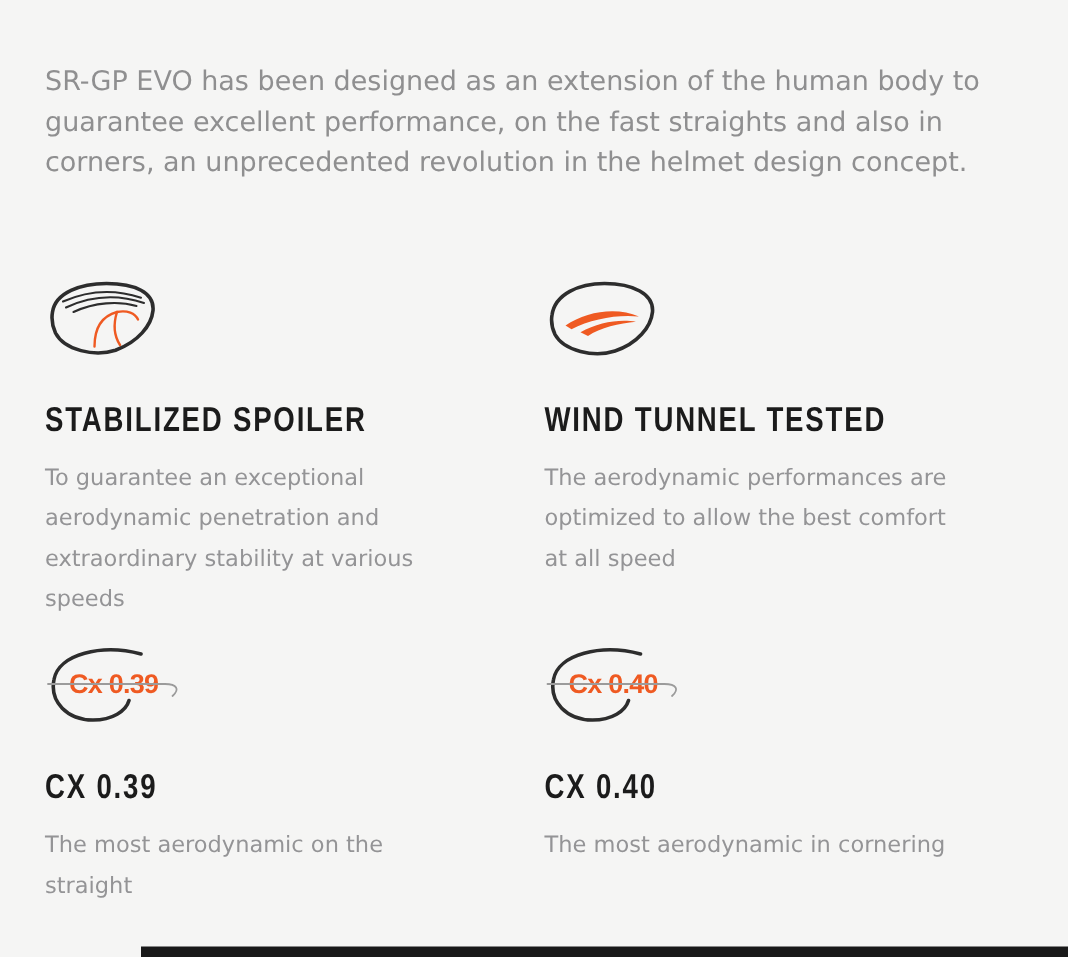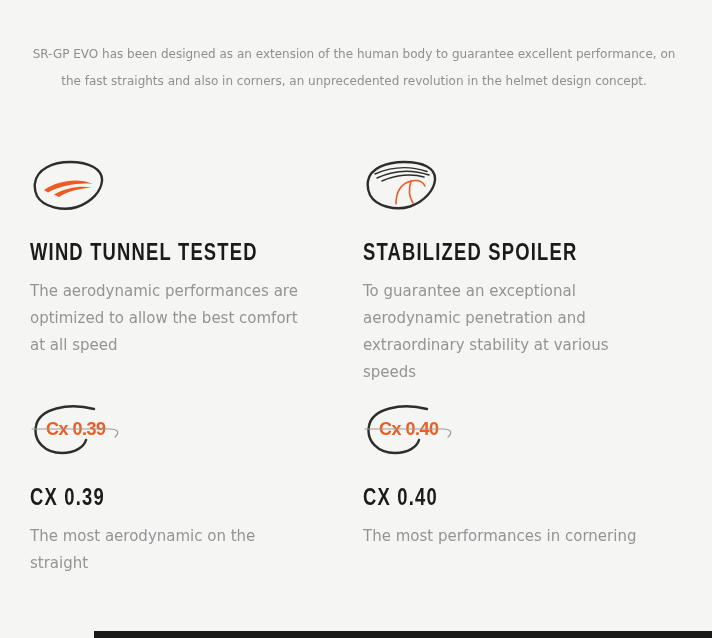--- a/index.html
+++ b/index.html
@@ -31,24 +31,23 @@
     font-family: "Liberation Sans", sans-serif;
     font-weight: 700;
   }
   .section-title .condensed {
     font-size: 44px;
     letter-spacing: 1px;
   }
   .section-intro {
     margin: 27px 0 0 0;
     max-width: 648px;
-    font-size: 12px;
+    font-size: 18px;
     line-height: 27px;
     color: #8f8f90;
-    text-align: center;
   }
   .features-grid {
     margin-top: 64px;
     display: grid;
     grid-template-columns: 333px 333px;
     row-gap: 18px;
   }
   .feature-card { }
   .feature-icon-wrap {
     height: 52px;
@@ -101,46 +100,46 @@
 <div class="content">
 
 
   <p class="section-intro">SR-GP EVO has been designed as an extension of the human body to guarantee excellent performance, on the fast straights and also in corners, an unprecedented revolution in the helmet design concept.</p>
 
   <div class="features-grid">
 
     <div class="feature-card">
       <div class="feature-icon-wrap">
         <svg width="78" height="52" viewBox="0 0 78 52" aria-hidden="true">
-          <path class="stroke-dark" stroke-width="2.4" stroke-linecap="round" d="M5,24 C7,10 23,3 40,3 C59,3 73,10 72,22 C71,32 62,43 47,48 C33,52.5 13,48 7,37 C4.5,31.5 4.3,28 5,24 Z"></path>
-          <path class="fill-accent" d="M14,31 C28,21.5 48,18.5 63,25 C49,23.5 31,26.5 18,33.5 Z"></path>
-          <path class="fill-accent" d="M24,35.5 C36,28.5 51,26.5 61,28.5 C50,29.5 37,32.5 29,38 Z"></path>
-        </svg>
-      </div>
-      <h2 class="feature-title">
-        <span class="condensed">WIND TUNNEL TESTED</span>
-      </h2>
-      <p class="feature-desc">The aerodynamic performances are optimized to allow the best comfort at all speed</p>
-    </div>
-
-    <div class="feature-card">
-      <div class="feature-icon-wrap">
-        <svg width="78" height="52" viewBox="0 0 78 52" aria-hidden="true">
           <path class="stroke-dark" stroke-width="2.4" stroke-linecap="round" d="M5,22 C7,9 24,3 41,3 C60,3 73,9 72,21 C71,31 62,42 47,47.5 C33,52 13,47.5 7,36 C4.5,30.5 4.3,26 5,22 Z"></path>
           <path class="stroke-thin" stroke-width="1.4" stroke-linecap="round" d="M12,15 C28,8 46,6.5 64,12.5"></path>
           <path class="stroke-thin" stroke-width="1.4" stroke-linecap="round" d="M14,19 C30,11.5 48,10 66,16"></path>
           <path class="stroke-thin" stroke-width="1.4" stroke-linecap="round" d="M19,22 C33,15.5 49,14.5 61,18"></path>
           <path class="stroke-accent" stroke-width="1.6" stroke-linecap="round" d="M33,45 C33,34 37,25 48,22 C55,20.5 60,23 62,27"></path>
           <path class="stroke-accent" stroke-width="1.6" stroke-linecap="round" d="M48,22 C45.5,30 45.5,37 50,44"></path>
         </svg>
       </div>
       <h2 class="feature-title">
         <span class="condensed">STABILIZED SPOILER</span>
       </h2>
       <p class="feature-desc">To guarantee an exceptional aerodynamic penetration and extraordinary stability at various speeds</p>
+    </div>
+
+    <div class="feature-card">
+      <div class="feature-icon-wrap">
+        <svg width="78" height="52" viewBox="0 0 78 52" aria-hidden="true">
+          <path class="stroke-dark" stroke-width="2.4" stroke-linecap="round" d="M5,24 C7,10 23,3 40,3 C59,3 73,10 72,22 C71,32 62,43 47,48 C33,52.5 13,48 7,37 C4.5,31.5 4.3,28 5,24 Z"></path>
+          <path class="fill-accent" d="M14,31 C28,21.5 48,18.5 63,25 C49,23.5 31,26.5 18,33.5 Z"></path>
+          <path class="fill-accent" d="M24,35.5 C36,28.5 51,26.5 61,28.5 C50,29.5 37,32.5 29,38 Z"></path>
+        </svg>
+      </div>
+      <h2 class="feature-title">
+        <span class="condensed">WIND TUNNEL TESTED</span>
+      </h2>
+      <p class="feature-desc">The aerodynamic performances are optimized to allow the best comfort at all speed</p>
     </div>
 
     <div class="feature-card">
       <div class="feature-icon-wrap">
         <svg width="100" height="52" viewBox="0 0 100 52" aria-hidden="true">
           <path class="stroke-dark" stroke-width="2.4" stroke-linecap="round" d="M64,5 C38,-2 9,5 6,22 C3,37 15,49 32,49 C45,49 54,43 56,36"></path>
           <text class="cx-text" x="16" y="31">Cx 0.39</text>
           <path class="stroke-gray" stroke-width="1.2" stroke-linecap="round" d="M2,25 L80,25 C88,25 90,28.5 85,33"></path>
         </svg>
       </div>
@@ -154,19 +153,19 @@
       <div class="feature-icon-wrap">
         <svg width="100" height="52" viewBox="0 0 100 52" aria-hidden="true">
           <path class="stroke-dark" stroke-width="2.4" stroke-linecap="round" d="M64,5 C38,-2 9,5 6,22 C3,37 15,49 32,49 C45,49 54,43 56,36"></path>
           <text class="cx-text" x="16" y="31">Cx 0.40</text>
           <path class="stroke-gray" stroke-width="1.2" stroke-linecap="round" d="M2,25 L80,25 C88,25 90,28.5 85,33"></path>
         </svg>
       </div>
       <h2 class="feature-title">
         <span class="condensed">CX 0.40</span>
       </h2>
-      <p class="feature-desc">The most performances in cornering</p>
+      <p class="feature-desc">The most aerodynamic in cornering</p>
     </div>
 
   </div>
 </div>
 
 <div class="bottom-bar"></div>
 
 </body></html>

